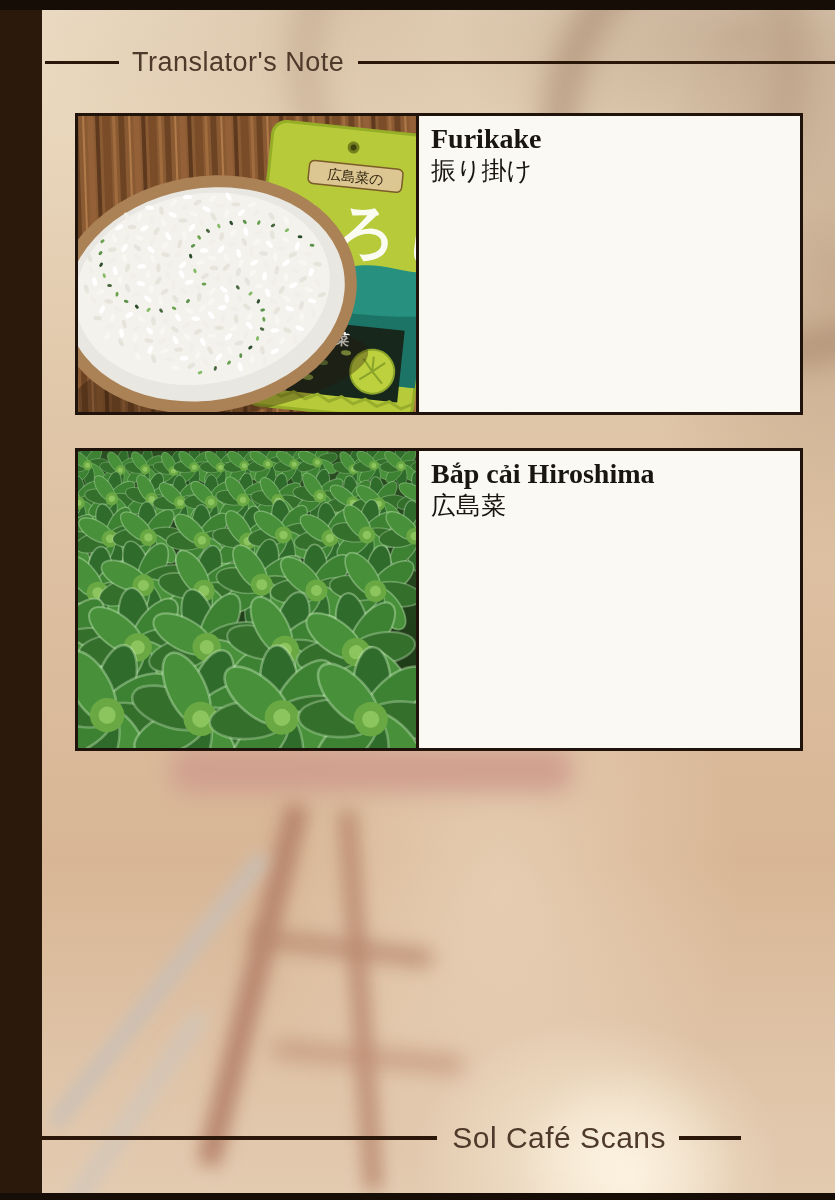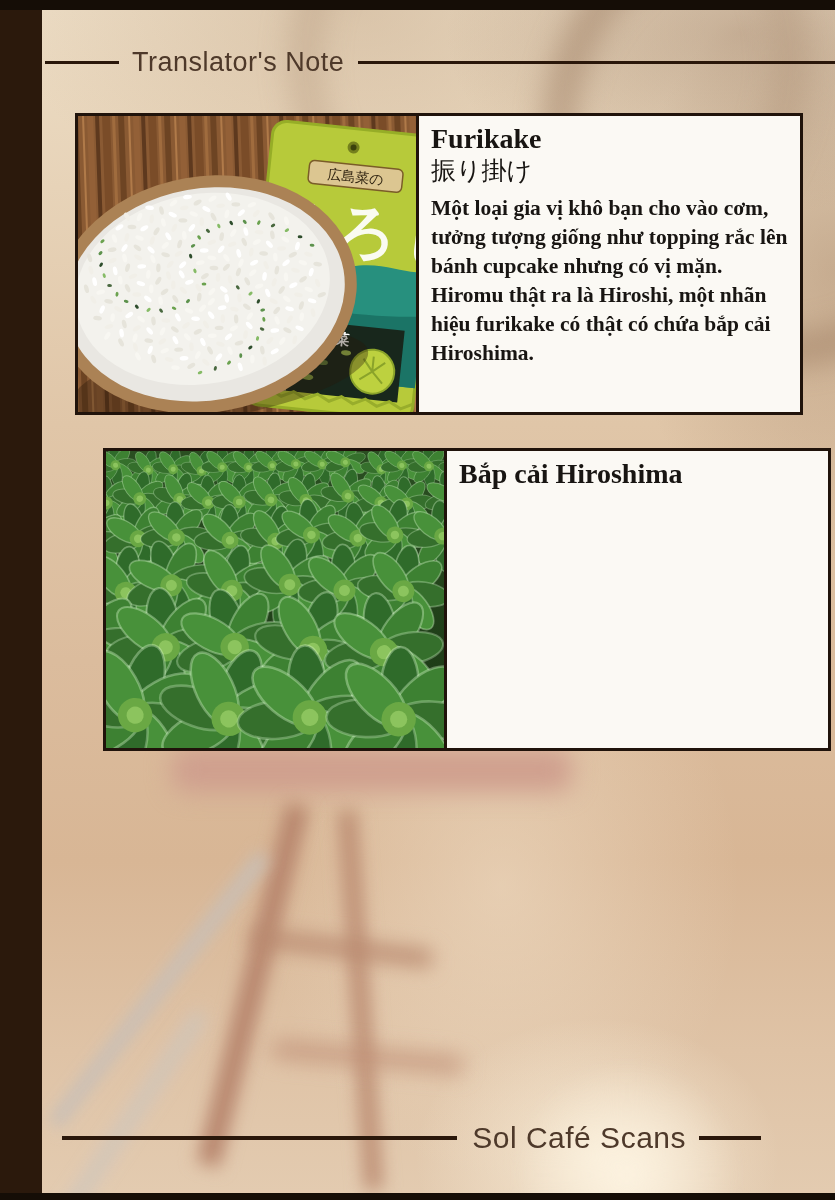--- a/index.html
+++ b/index.html
@@ -32,30 +32,30 @@
   .cross-b{left:230px;top:1040px;width:190px;height:14px;background:#c09077;transform:rotate(5deg);filter:blur(11px);}
   .glow1{left:470px;top:1050px;width:230px;height:230px;border-radius:50%;
          background:radial-gradient(circle, rgba(253,244,226,.9), rgba(253,244,226,0) 70%);filter:blur(8px);}
   
   .rulerow{position:absolute;display:flex;align-items:center;z-index:6;}
   .rule{background:#2a170a;height:3px;}
   .header-row{left:45px;top:44px;width:790px;height:36px;}
   .header-row .rule.lead{width:74px;margin-right:13px;}
   .header-row .rule.tail{flex:1;margin-left:14px;}
   .pagetitle{font-size:27px;font-weight:400;color:#4e392a;letter-spacing:.5px;white-space:nowrap;}
-  .footer-row{left:36px;top:1119px;width:699px;height:38px;padding-left:26px;}
+  .footer-row{left:42px;top:1119px;width:699px;height:38px;}
   .footer-row .rule{height:4px;}
   .footer-row .rule.lead{flex:1;margin-right:15px;}
   .footer-row .rule.tail{width:62px;margin-left:13px;}
   .credit{font-size:30px;font-weight:400;color:#4e392a;letter-spacing:.5px;white-space:nowrap;}
   
   .card{position:absolute;left:75px;width:728px;box-sizing:border-box;border:3px solid #20130b;
         background:#fbf9f4;display:flex;z-index:3;}
   .card1{top:113px;height:302px;}
-  .card2{top:448px;height:303px;margin-left:28px;}
+  .card2{top:448px;height:303px;}
   .photo{width:338px;flex:0 0 338px;border-right:3px solid #20130b;overflow:hidden;position:relative;}
   .photo svg{display:block;}
   .cardtext{flex:1;padding:7px 8px 23px 12px;overflow:hidden;color:#181512;
             font-family:"Liberation Serif","DejaVu Serif",serif;}
   .cardtext h2{margin:0;font-size:28px;line-height:32px;font-weight:700;}
   .jp{font-size:25px;line-height:30px;font-weight:400;margin-top:1px;font-family:Liberation Serif, serif;}
   .cardtext p{margin:8px 0 0 0;font-size:21.5px;line-height:29px;font-weight:700;}
 </style>
 </head>
 <body>
@@ -390,21 +390,20 @@
             <ellipse cx="150.63521407636833" cy="80.62719606019512" rx="4.4" ry="2.2" transform="rotate(59.609782633870054 150.63521407636833 80.62719606019512)" fill="#ffffff"></ellipse>
             <ellipse cx="186.64583541482074" cy="245.0565373630629" rx="4.4" ry="2.2" transform="rotate(85.98218574479688 186.64583541482074 245.0565373630629)" fill="#f1efe8"></ellipse>
             <ellipse cx="11.658471296058721" cy="141.85472049550714" rx="4.4" ry="2.2" transform="rotate(73.18206319559977 11.658471296058721 141.85472049550714)" fill="#e6e4db"></ellipse>
             <ellipse cx="234.06838970044572" cy="129.27618078824753" rx="2.4" ry="1.5" transform="rotate(5.112854924518615 234.06838970044572 129.27618078824753)" fill="#5d924d"></ellipse>
           </g>
       </svg>
     </div>
     <div class="cardtext">
       <h2>Furikake</h2>
       <div class="jp">振り掛け</div>
-      <p>Một loại gia vị khô bạn cho vào cơm, tưởng tượng giống như topping rắc lên bánh cupcake nhưng có vị mặn. Hiromu thật ra là Hiroshi, một nhãn hiệu furikake có thật có chứa bắp cải Hiroshima.</p>
     </div>
   </section>
 
   <section class="card card2">
     <div class="photo">
       <svg width="338" height="297" viewBox="0 0 338 297">
         <defs>
           <linearGradient id="fieldGrad" x1="0" y1="0" x2="0" y2="1">
             <stop offset="0" stop-color="#2a4f21"></stop>
             <stop offset="1" stop-color="#1a3614"></stop>
@@ -472,20 +471,21 @@
             <use href="#cabbage" transform="translate(278.0262349700055,201.1560801361411) scale(1.42) rotate(-8.704721693356987)"></use>
             <use href="#cabbage" transform="translate(29.129527886404247,264.14725008036476) scale(1.72) rotate(15.408093705191277)"></use>
             <use href="#cabbage" transform="translate(122.72796520692296,267.8780137329668) scale(1.72) rotate(19.666879533760948)"></use>
             <use href="#cabbage" transform="translate(203.83016052956518,266.44377699683537) scale(1.72) rotate(-4.409847708884627)"></use>
             <use href="#cabbage" transform="translate(292.6757440088177,268.2596516177873) scale(1.72) rotate(1.8867960525676608)"></use>
           </g>
       </svg>
     </div>
     <div class="cardtext">
       <h2>Bắp cải Hiroshima</h2>
+      <div class="jp">広島菜</div>
     </div>
   </section>
 
   <div class="rulerow footer-row">
     <span class="rule lead"></span>
     <span class="credit">Sol Café Scans</span>
     <span class="rule tail"></span>
   </div>
 
 </div>

